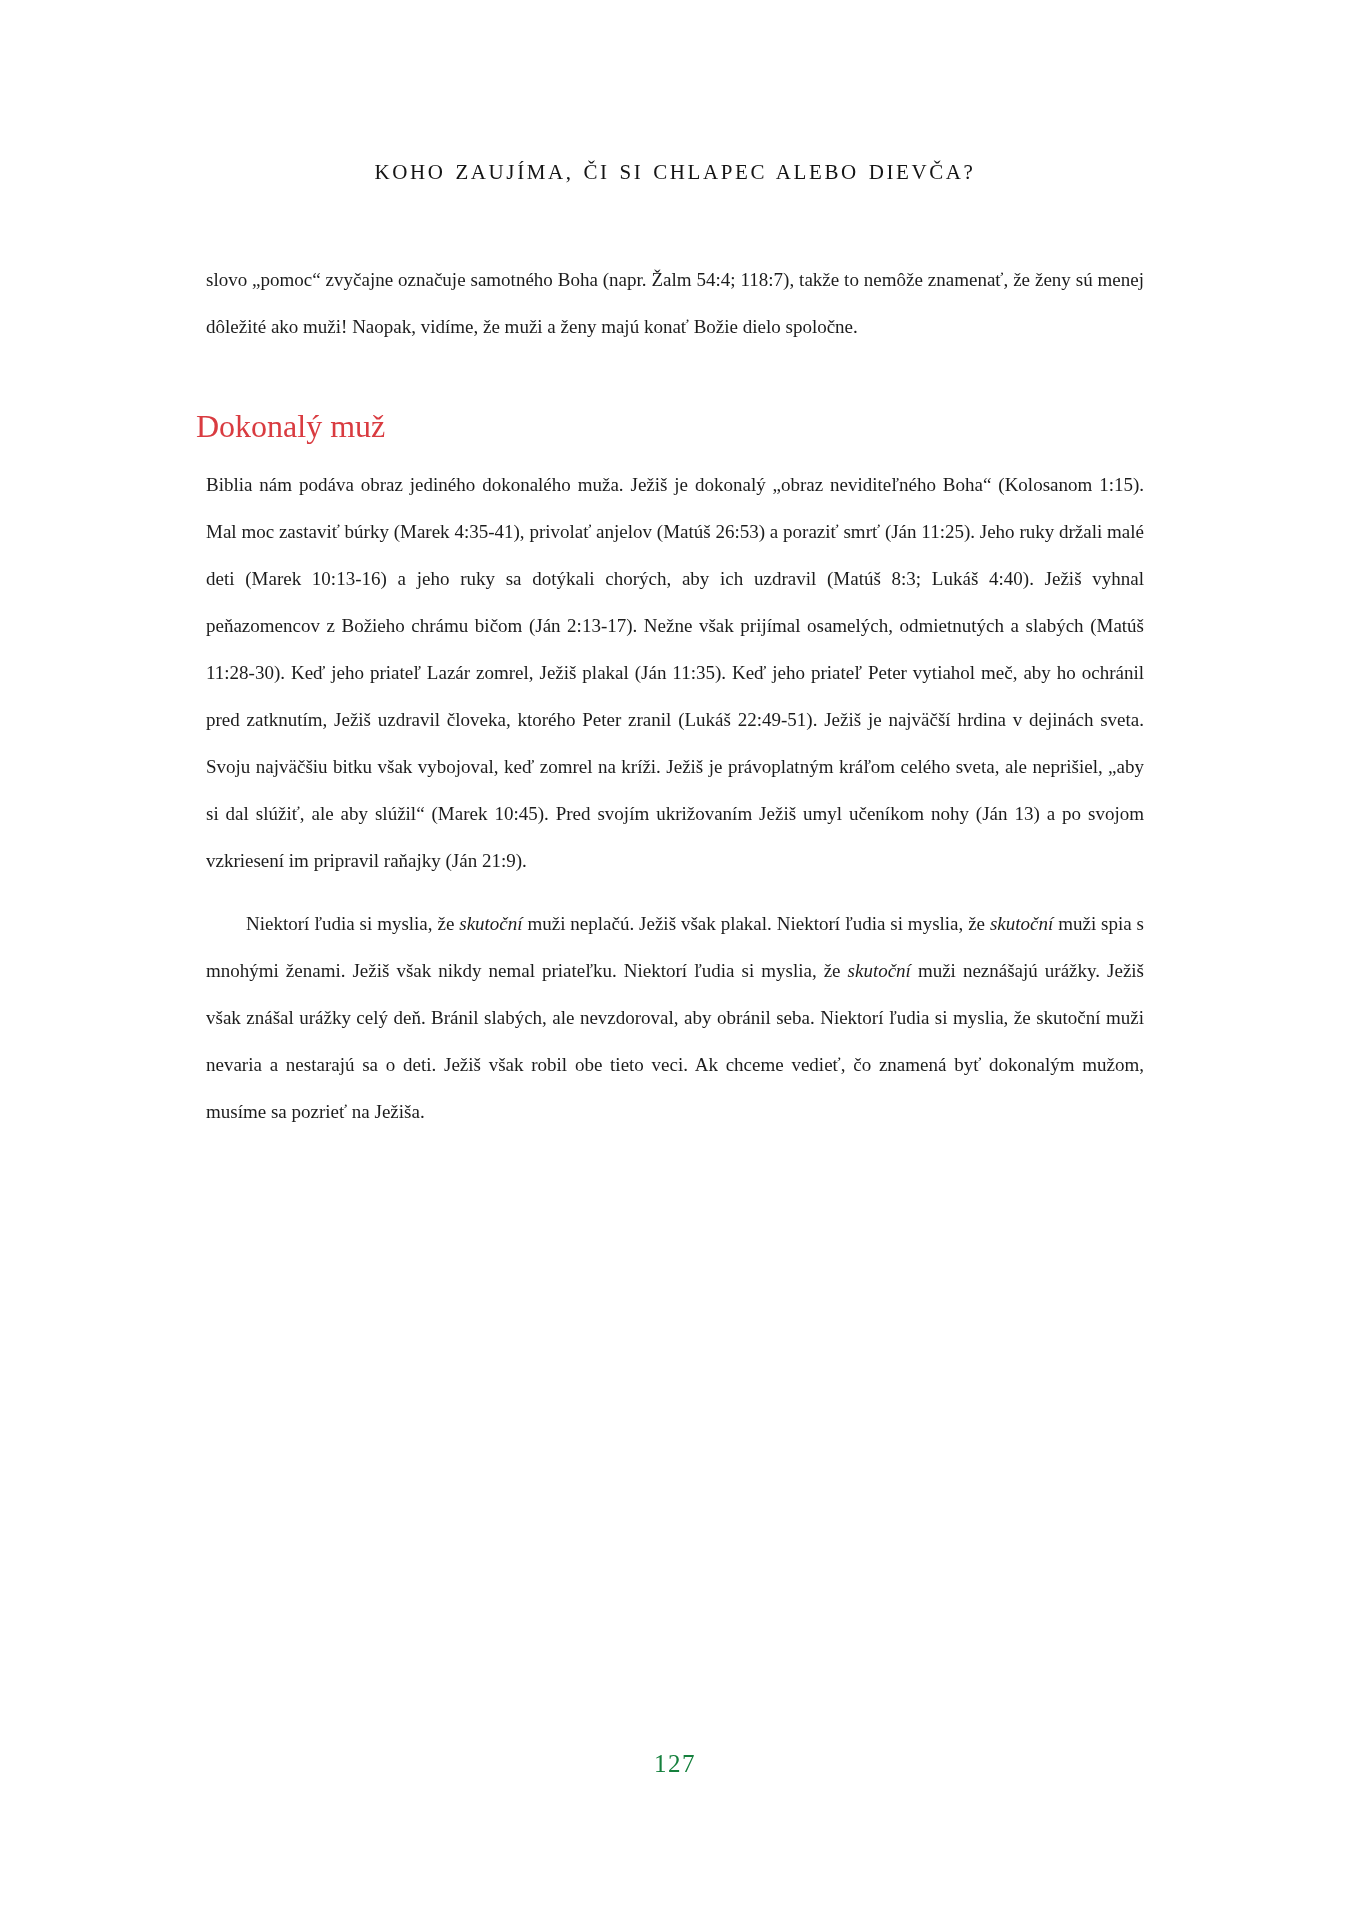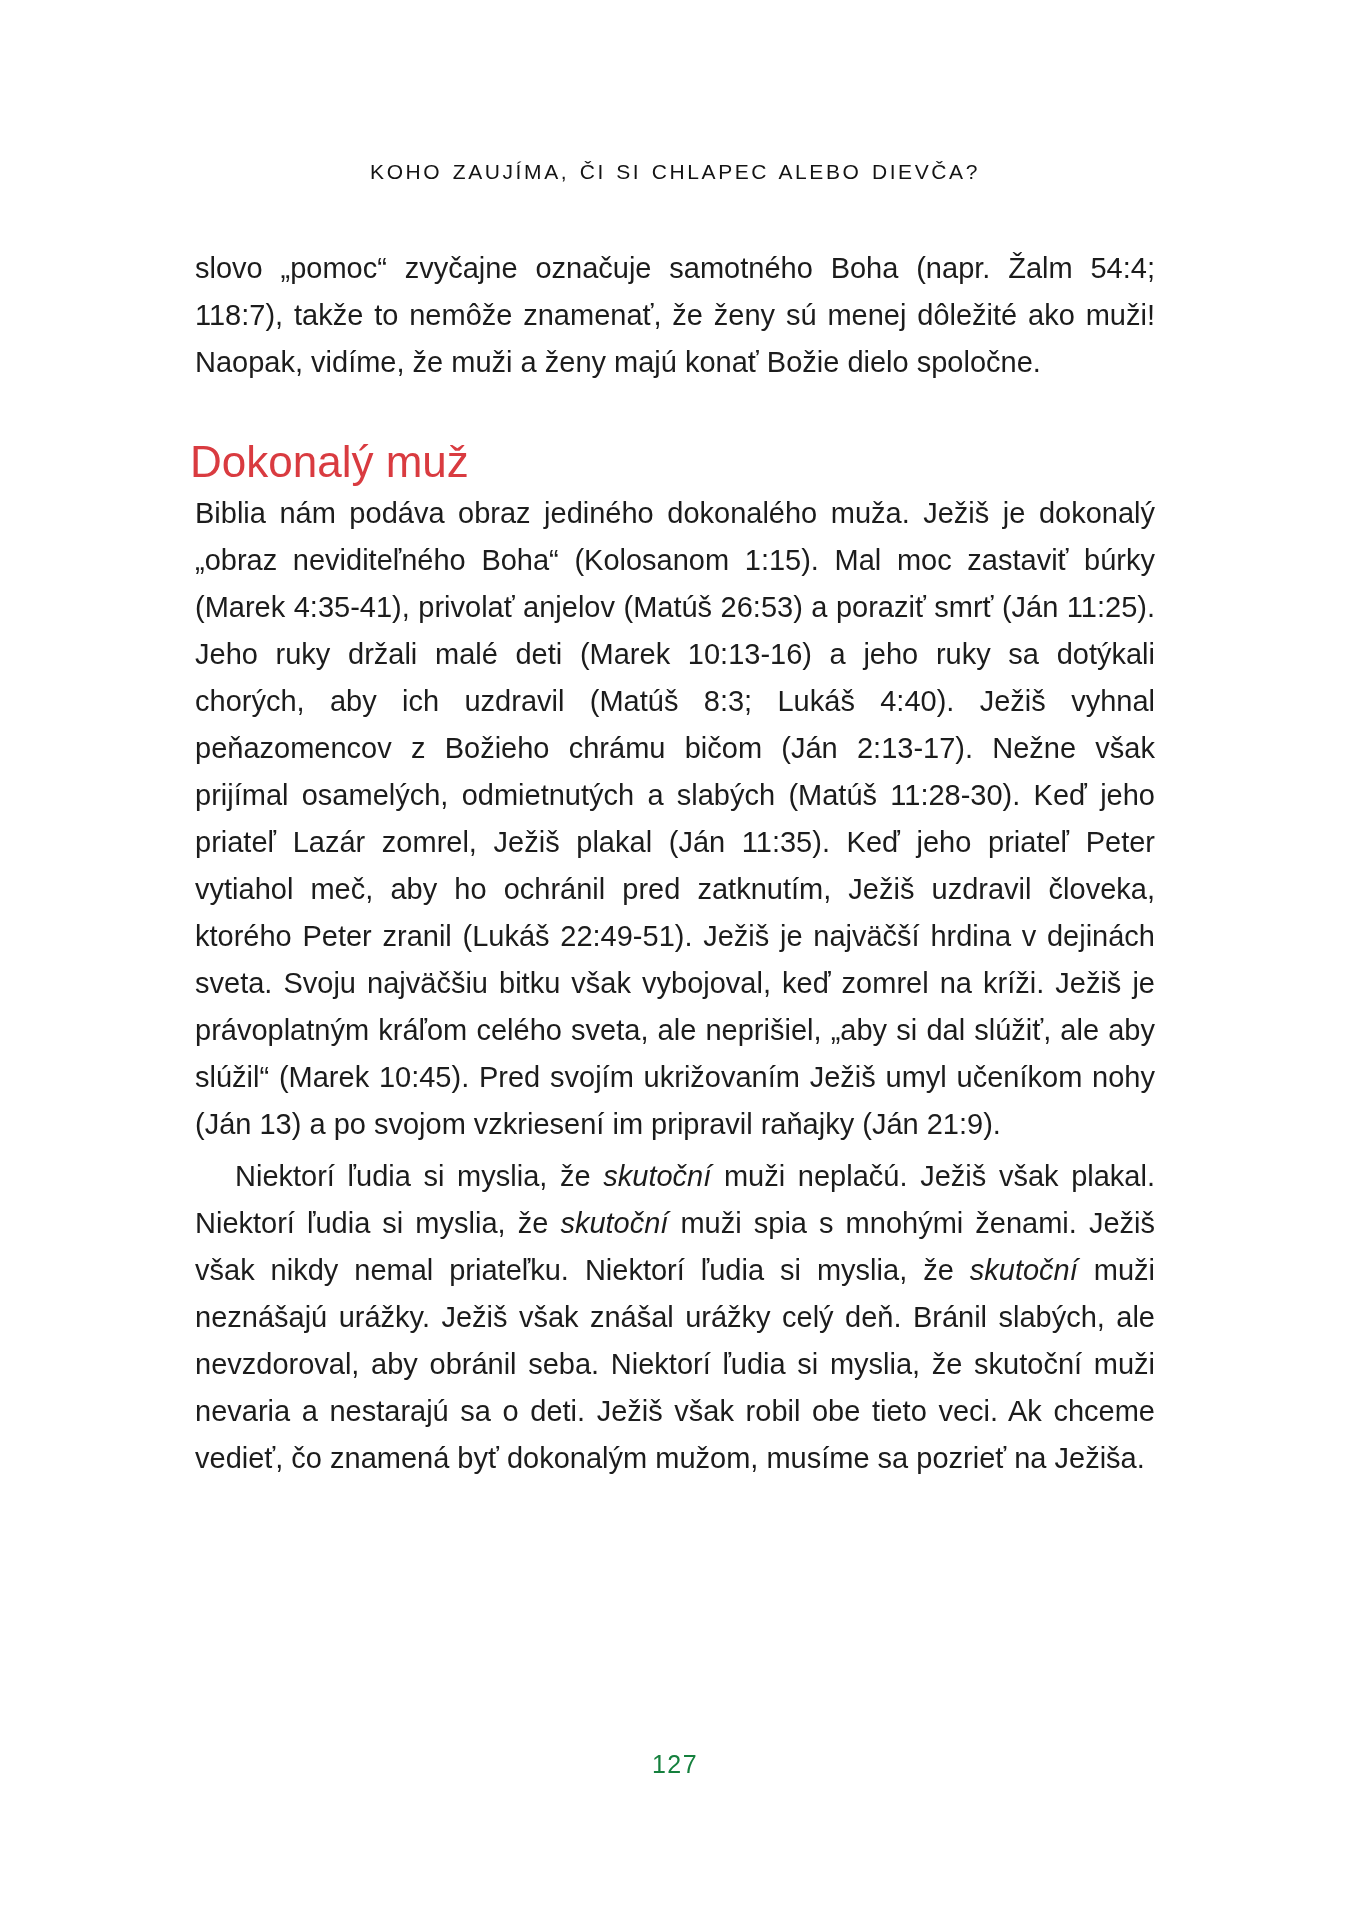--- a/index.html
+++ b/index.html
@@ -7,21 +7,21 @@
     padding: 0;
     background: #e8e8e8;
   }
   .page {
     position: relative;
     width: 1353px;
     height: 1920px;
     margin: 0 auto;
     background: var(--paper-color, #ffffff);
     color: var(--text-color, #1c1c1c);
-    font-family: Liberation Sans, sans-serif;
+    font-family: Liberation Serif, serif;
     overflow: hidden;
   }
   .running-header {
     position: absolute;
     top: 160px;
     left: 190px;
     width: 970px;
     text-align: center;
     font-size: 21px;
     letter-spacing: 2.6px;
@@ -29,32 +29,32 @@
     color: #141414;
     white-space: nowrap;
   }
   .textblock {
     position: absolute;
     top: 240px;
     left: 190px;
     width: 970px;
   }
   .para {
-    margin: 5px;
-    font-size: 29px;
+    margin: 16px;
+    font-size: 19px;
     line-height: 47px;
     text-align: justify;
     text-justify: inter-word;
   }
   .indent {
     text-indent: 40px;
   }
   .section-heading {
-    margin: 57px 0 9px 0;
-    font-size: 44px;
+    margin: 57px 0 9px 6px;
+    font-size: 32px;
     line-height: 38px;
     font-weight: 400;
     color: var(--heading-color, #d93b40);
   }
   .para em {
     font-style: italic;
   }
   .page-number {
     position: absolute;
     top: 1750px;

